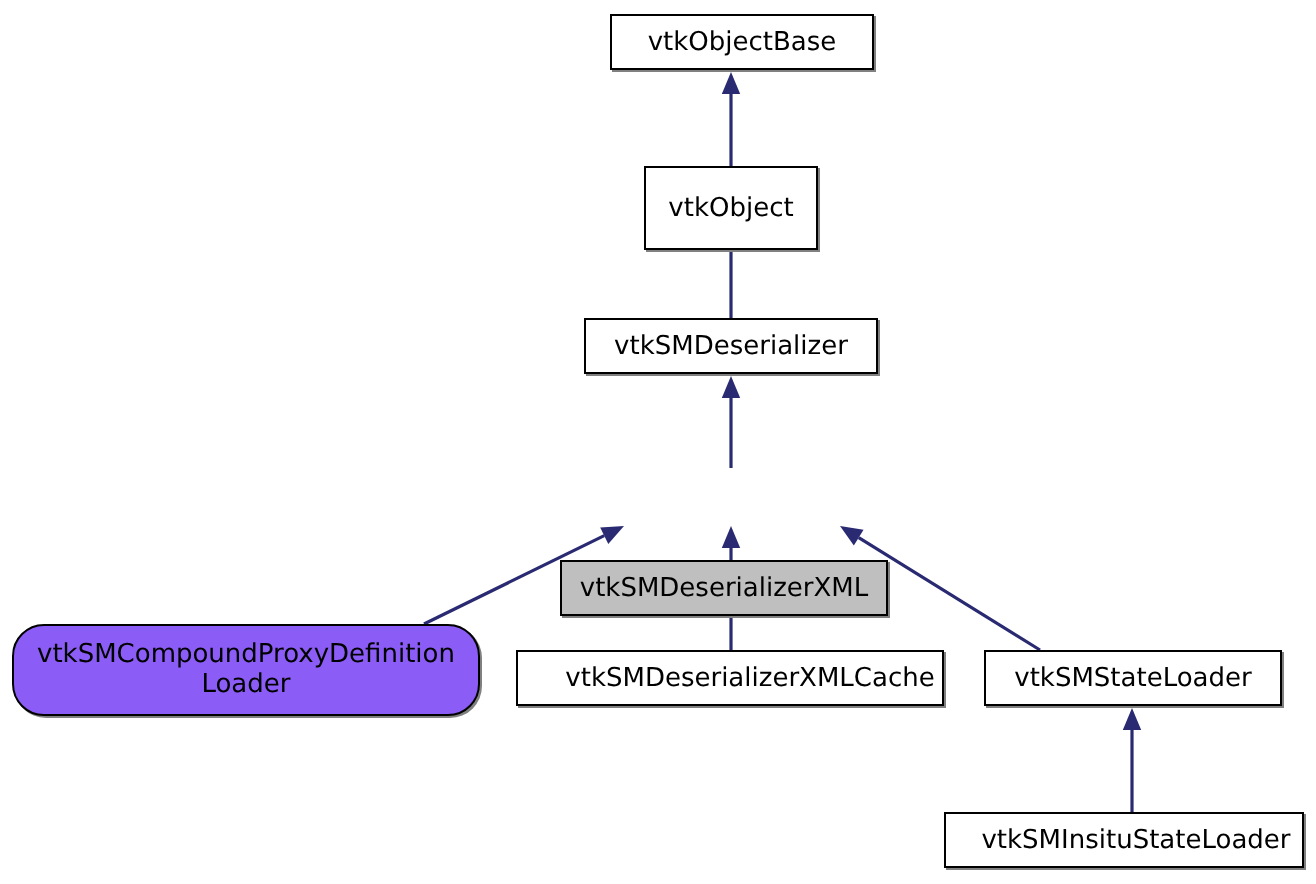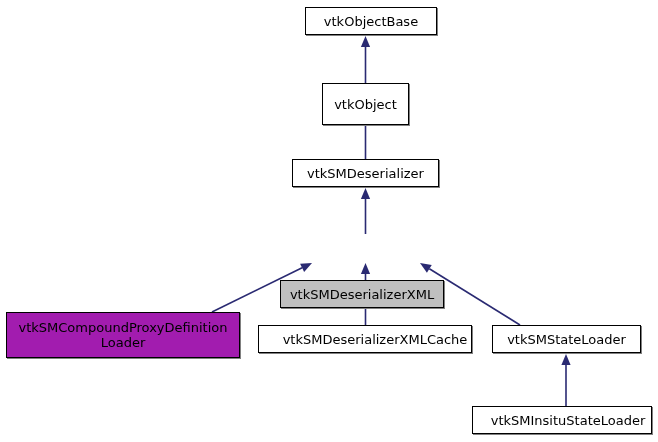--- a/index.html
+++ b/index.html
@@ -79,18 +79,18 @@
       </g>
       <g>
         <line x1="566" y1="406" x2="566" y2="365" stroke="#2a2a72" stroke-width="1.6"></line>
         <polygon points="566,354 570.6,365 561.4,365" fill="#2a2a72"></polygon>
       </g>
     </svg>
 <div class="cls-node" style="left: 305px; top: 7px; width: 132px; height: 28px; border-color: rgb(0, 0, 0); background: rgb(255, 255, 255); box-shadow: rgb(128, 128, 128) 1px 1px 0px 0px;"><span class="cls-label">vtkObjectBase</span></div>
     <div class="cls-node" style="left: 322px; top: 83px; width: 87px; height: 42px; border-color: rgb(0, 0, 0); background: rgb(255, 255, 255); box-shadow: rgb(128, 128, 128) 1px 1px 0px 0px;"><span class="cls-label">vtkObject</span></div>
     <div class="cls-node" style="left: 292px; top: 159px; width: 147px; height: 28px; border-color: rgb(0, 0, 0); background: rgb(255, 255, 255); box-shadow: rgb(128, 128, 128) 1px 1px 0px 0px;"><span class="cls-label">vtkSMDeserializer</span></div>
     <div class="cls-node highlighted" style="left: 280px; top: 234px; width: 164px; height: 28px; border-color: rgb(0, 0, 0); background: rgb(191, 191, 191); box-shadow: rgb(128, 128, 128) 1px 1px 0px 0px; margin-top: 46px;"><span class="cls-label">vtkSMDeserializerXML</span></div>
-    <div class="cls-node" style="left: 6px; top: 312px; width: 234px; height: 46px; border-color: rgb(0, 0, 0); background: #a21caf; box-shadow: rgb(128, 128, 128) 1px 1px 0px 0px;"><span class="cls-label">vtkSMCompoundProxyDefinition
+    <div class="cls-node" style="left: 6px; top: 312px; width: 234px; height: 46px; border-color: rgb(0, 0, 0); background: #8b5cf6; box-shadow: rgb(128, 128, 128) 1px 1px 0px 0px; border-radius: 16px;"><span class="cls-label">vtkSMCompoundProxyDefinition
 Loader</span></div>
     <div class="cls-node" style="left: 258px; top: 325px; width: 214px; height: 28px; border-color: rgb(0, 0, 0); background: rgb(255, 255, 255); box-shadow: rgb(128, 128, 128) 1px 1px 0px 0px; padding-left: 20px;"><span class="cls-label">vtkSMDeserializerXMLCache</span></div>
     <div class="cls-node" style="left: 492px; top: 325px; width: 149px; height: 28px; border-color: rgb(0, 0, 0); background: rgb(255, 255, 255); box-shadow: rgb(128, 128, 128) 1px 1px 0px 0px;"><span class="cls-label">vtkSMStateLoader</span></div>
     <div class="cls-node" style="left: 472px; top: 406px; width: 180px; height: 28px; border-color: rgb(0, 0, 0); background: rgb(255, 255, 255); box-shadow: rgb(128, 128, 128) 1px 1px 0px 0px; padding-left: 12px;"><span class="cls-label">vtkSMInsituStateLoader</span></div>
   </div>
 
 </body></html>

